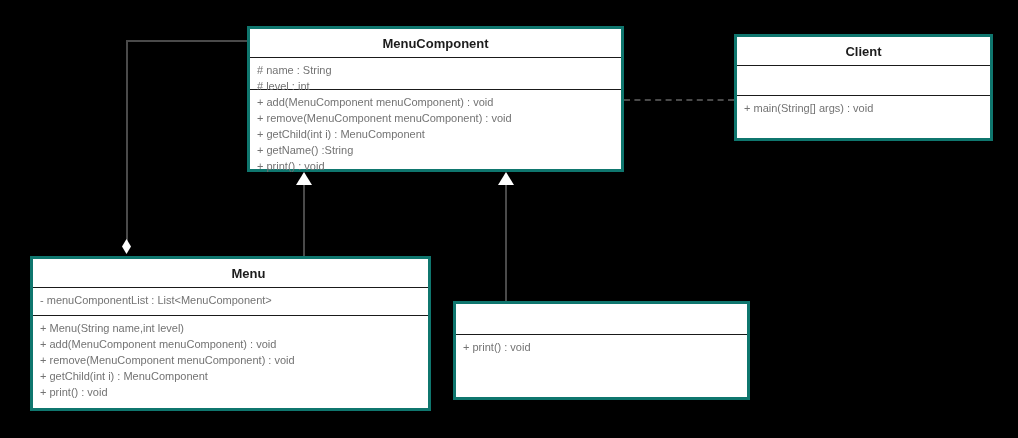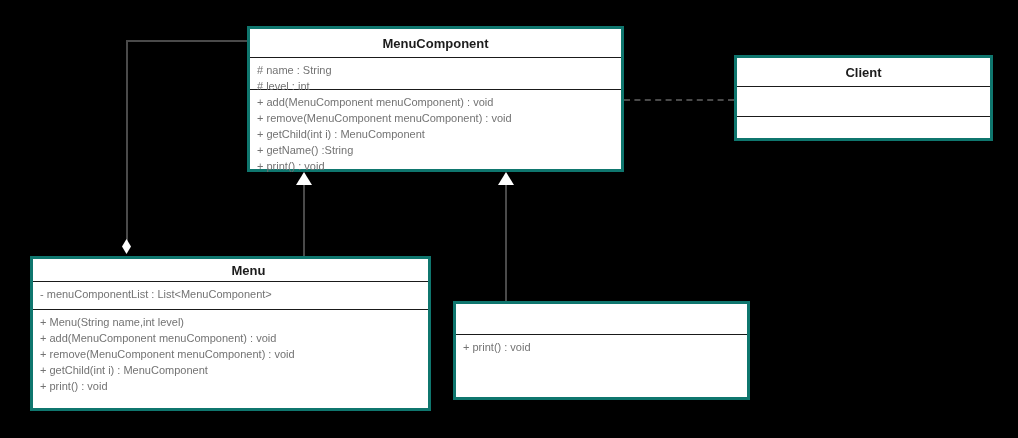--- a/index.html
+++ b/index.html
@@ -122,30 +122,31 @@
     <div class="class-compartment">
       <div class="member-row">+ add(MenuComponent menuComponent) : void</div>
       <div class="member-row">+ remove(MenuComponent menuComponent) : void</div>
       <div class="member-row">+ getChild(int i) : MenuComponent</div>
       <div class="member-row">+ getName() :String</div>
       <div class="member-row">+ print() : void</div>
     </div>
   </div>
 
   
-  <div class="uml-class" style="left:734px; top:55px; width:259px; height:86px;">
+  <div class="uml-class" style="left:734px; top:34px; width:259px; height:107px;">
     <div class="class-title" style="height:29px;">Client</div>
     <div class="class-compartment divider" style="height:30px;"></div>
     <div class="class-compartment">
+      <div class="member-row">+ main(String[] args) : void</div>
     </div>
   </div>
 
   
   <div class="uml-class" style="left:30px; top:256px; width:401px; height:155px;">
-    <div class="class-title" style="height:23px;padding-left:36px;">Menu</div>
+    <div class="class-title" style="height:29px;padding-left:36px;">Menu</div>
     <div class="class-compartment divider" style="height:28px;">
       <div class="member-row">- menuComponentList : List&lt;MenuComponent&gt;</div>
     </div>
     <div class="class-compartment">
       <div class="member-row">+ Menu(String name,int level)</div>
       <div class="member-row">+ add(MenuComponent menuComponent) : void</div>
       <div class="member-row">+ remove(MenuComponent menuComponent) : void</div>
       <div class="member-row">+ getChild(int i) : MenuComponent</div>
       <div class="member-row">+ print() : void</div>
     </div>

